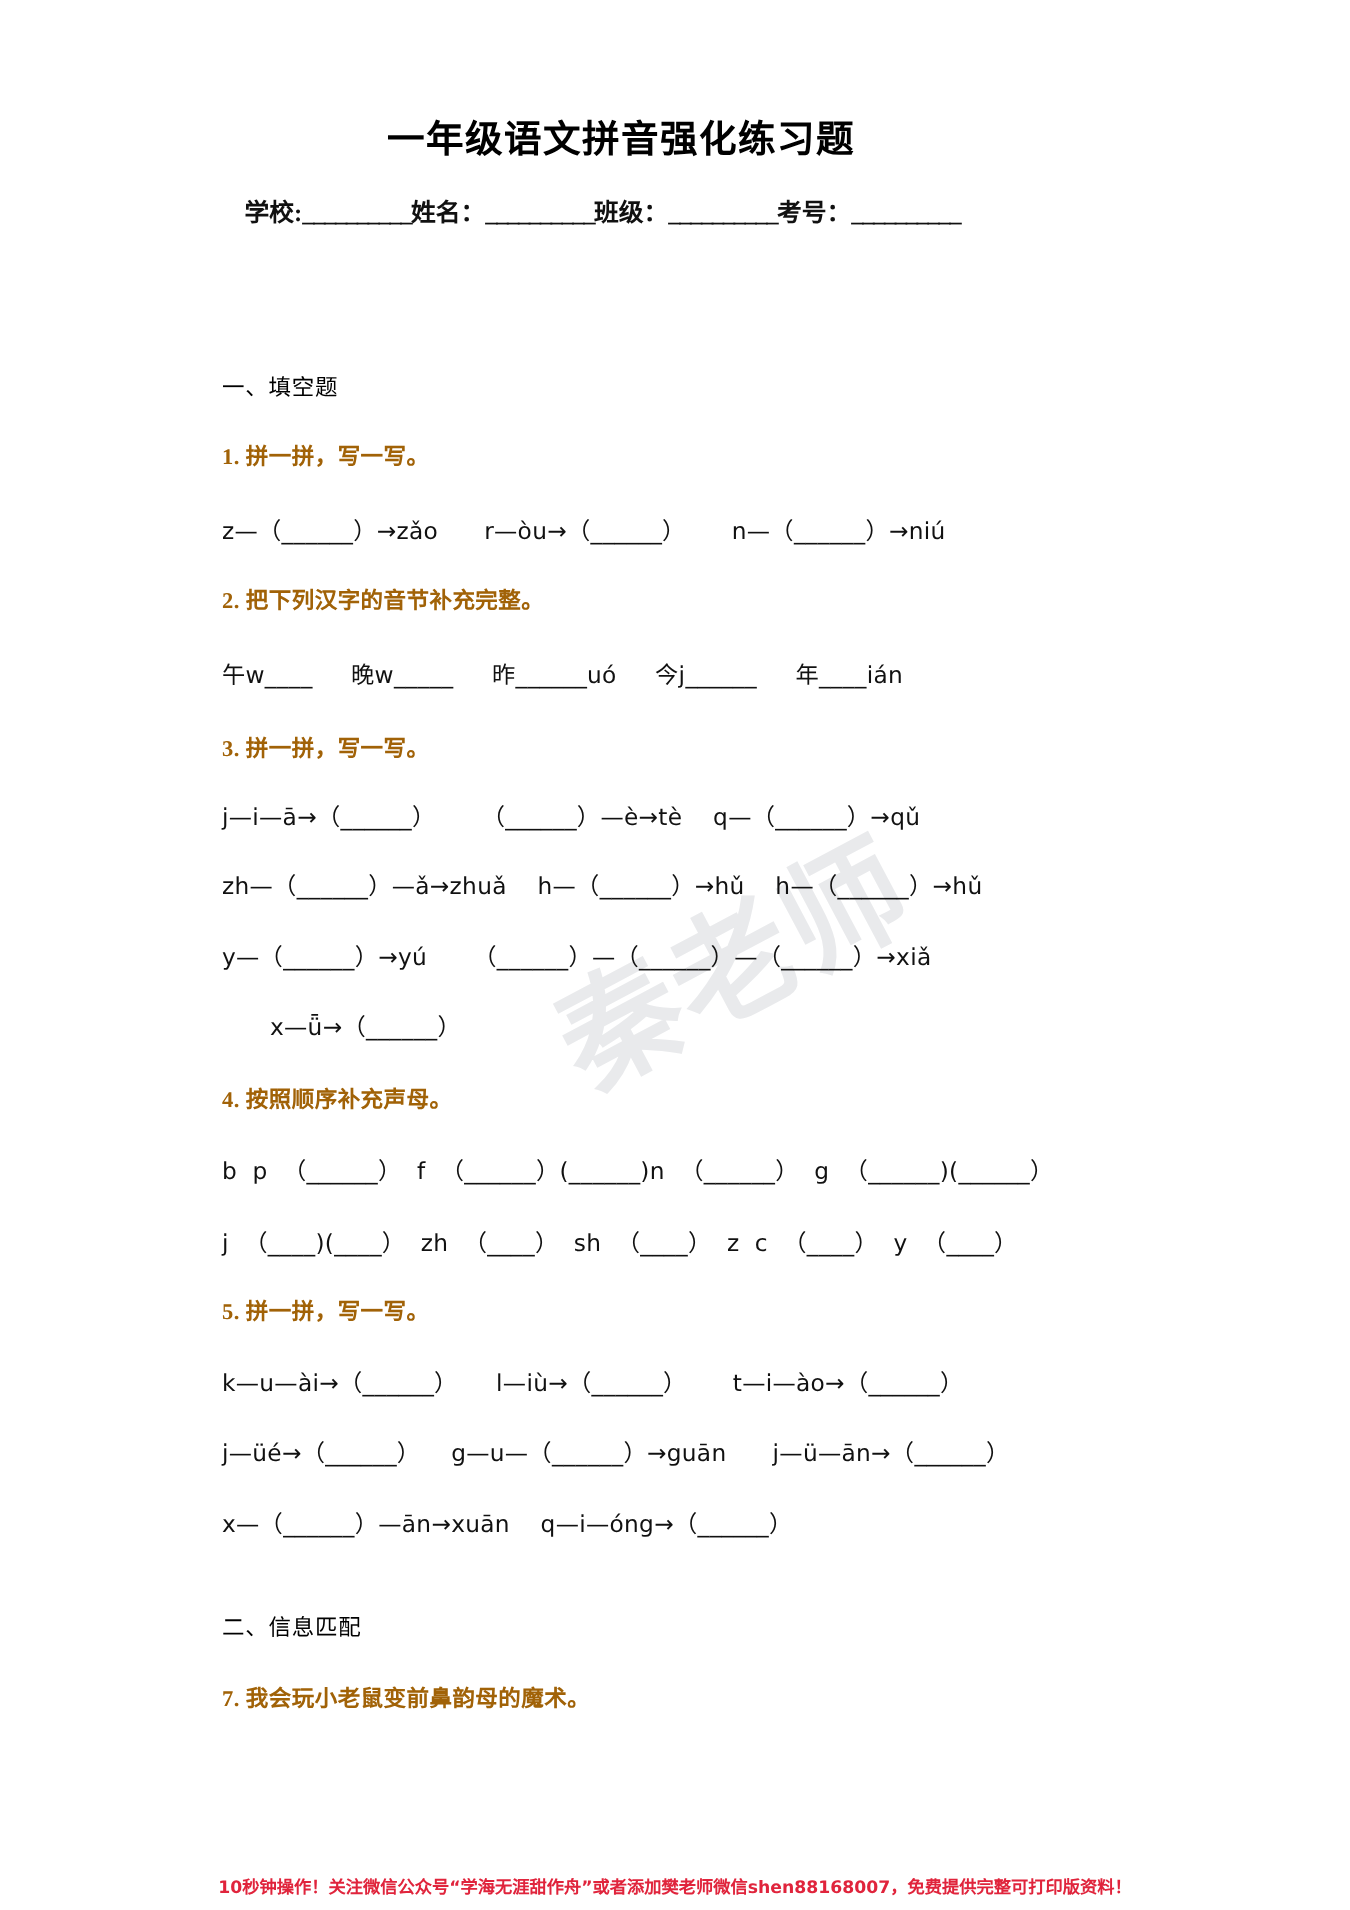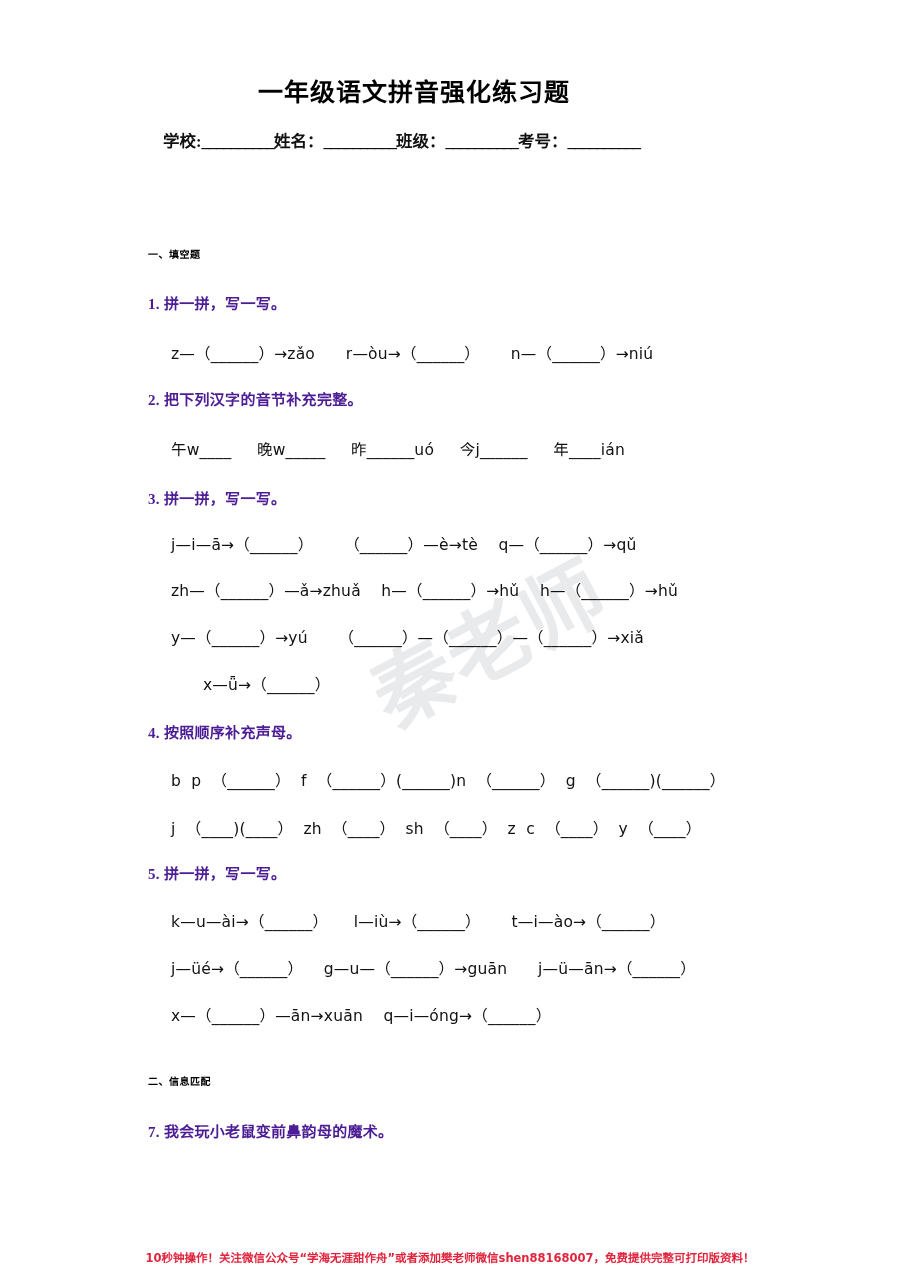--- a/index.html
+++ b/index.html
@@ -82,47 +82,46 @@
     letter-spacing: 0px;
   }
   .info-line .fld { margin-right: 0px; }
   .info-line .rule { letter-spacing: -1px; }
 
   
   .sec-head {
     position: absolute;
     left: 148px;
     font-family: "DejaVu Sans", "Liberation Sans", sans-serif;
-    font-weight: 700;
-    font-size: 10px;
+    font-weight: 400;
+    font-size: 15px;
     color: #000;
     letter-spacing: 0.5px;
     white-space: nowrap;
   }
 
   .q-head {
     position: absolute;
     left: 148px;
     font-family: "Liberation Serif", "DejaVu Serif", serif;
     font-weight: 700;
     font-size: 15px;
-    color: #4c1d95;
+    color: #a16207;
     letter-spacing: 0.3px;
     white-space: nowrap;
   }
 
   .q-line {
     position: absolute;
     left: 148px;
     font-family: "DejaVu Sans", "Liberation Sans", sans-serif;
     font-size: 15.5px;
     color: #111;
     letter-spacing: 0.2px;
     white-space: pre;
-    margin-left: 23px;
   }
   .q-line.indent { left: 180px; }
 
   
   .footer-note {
     position: absolute;
     left: 0;
     top: 1249px;
     width: 900px;
     text-align: center;

